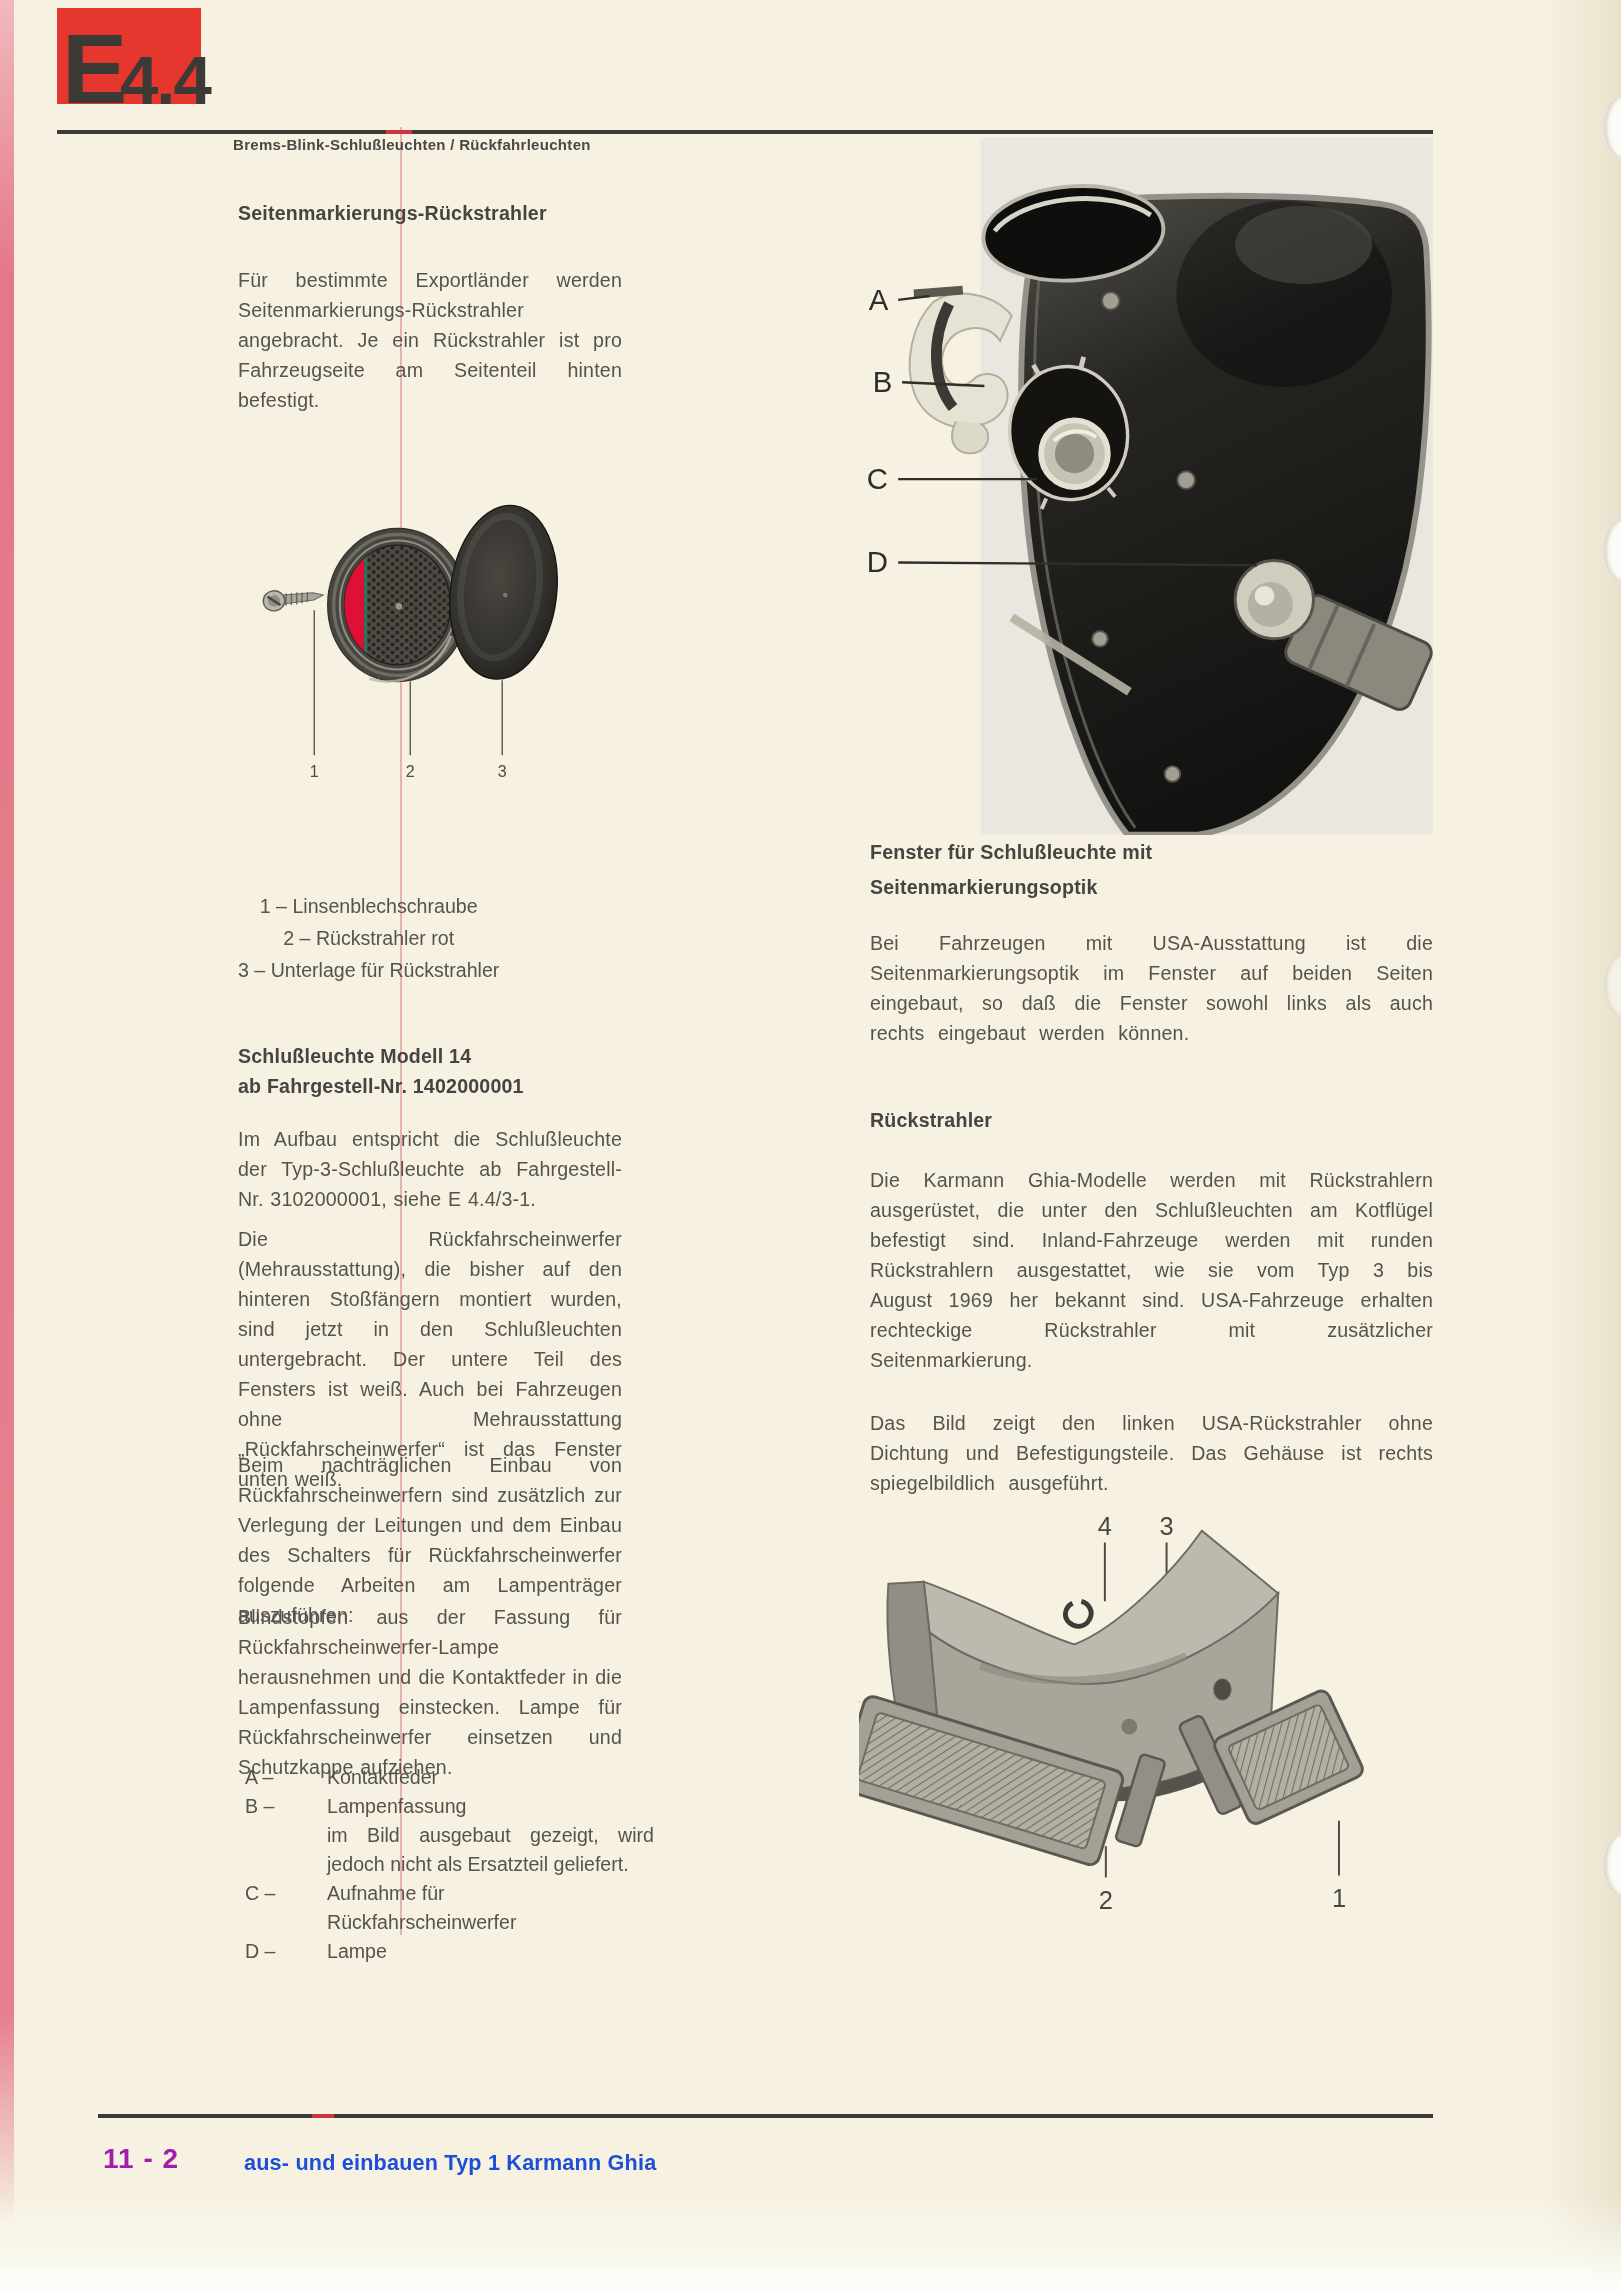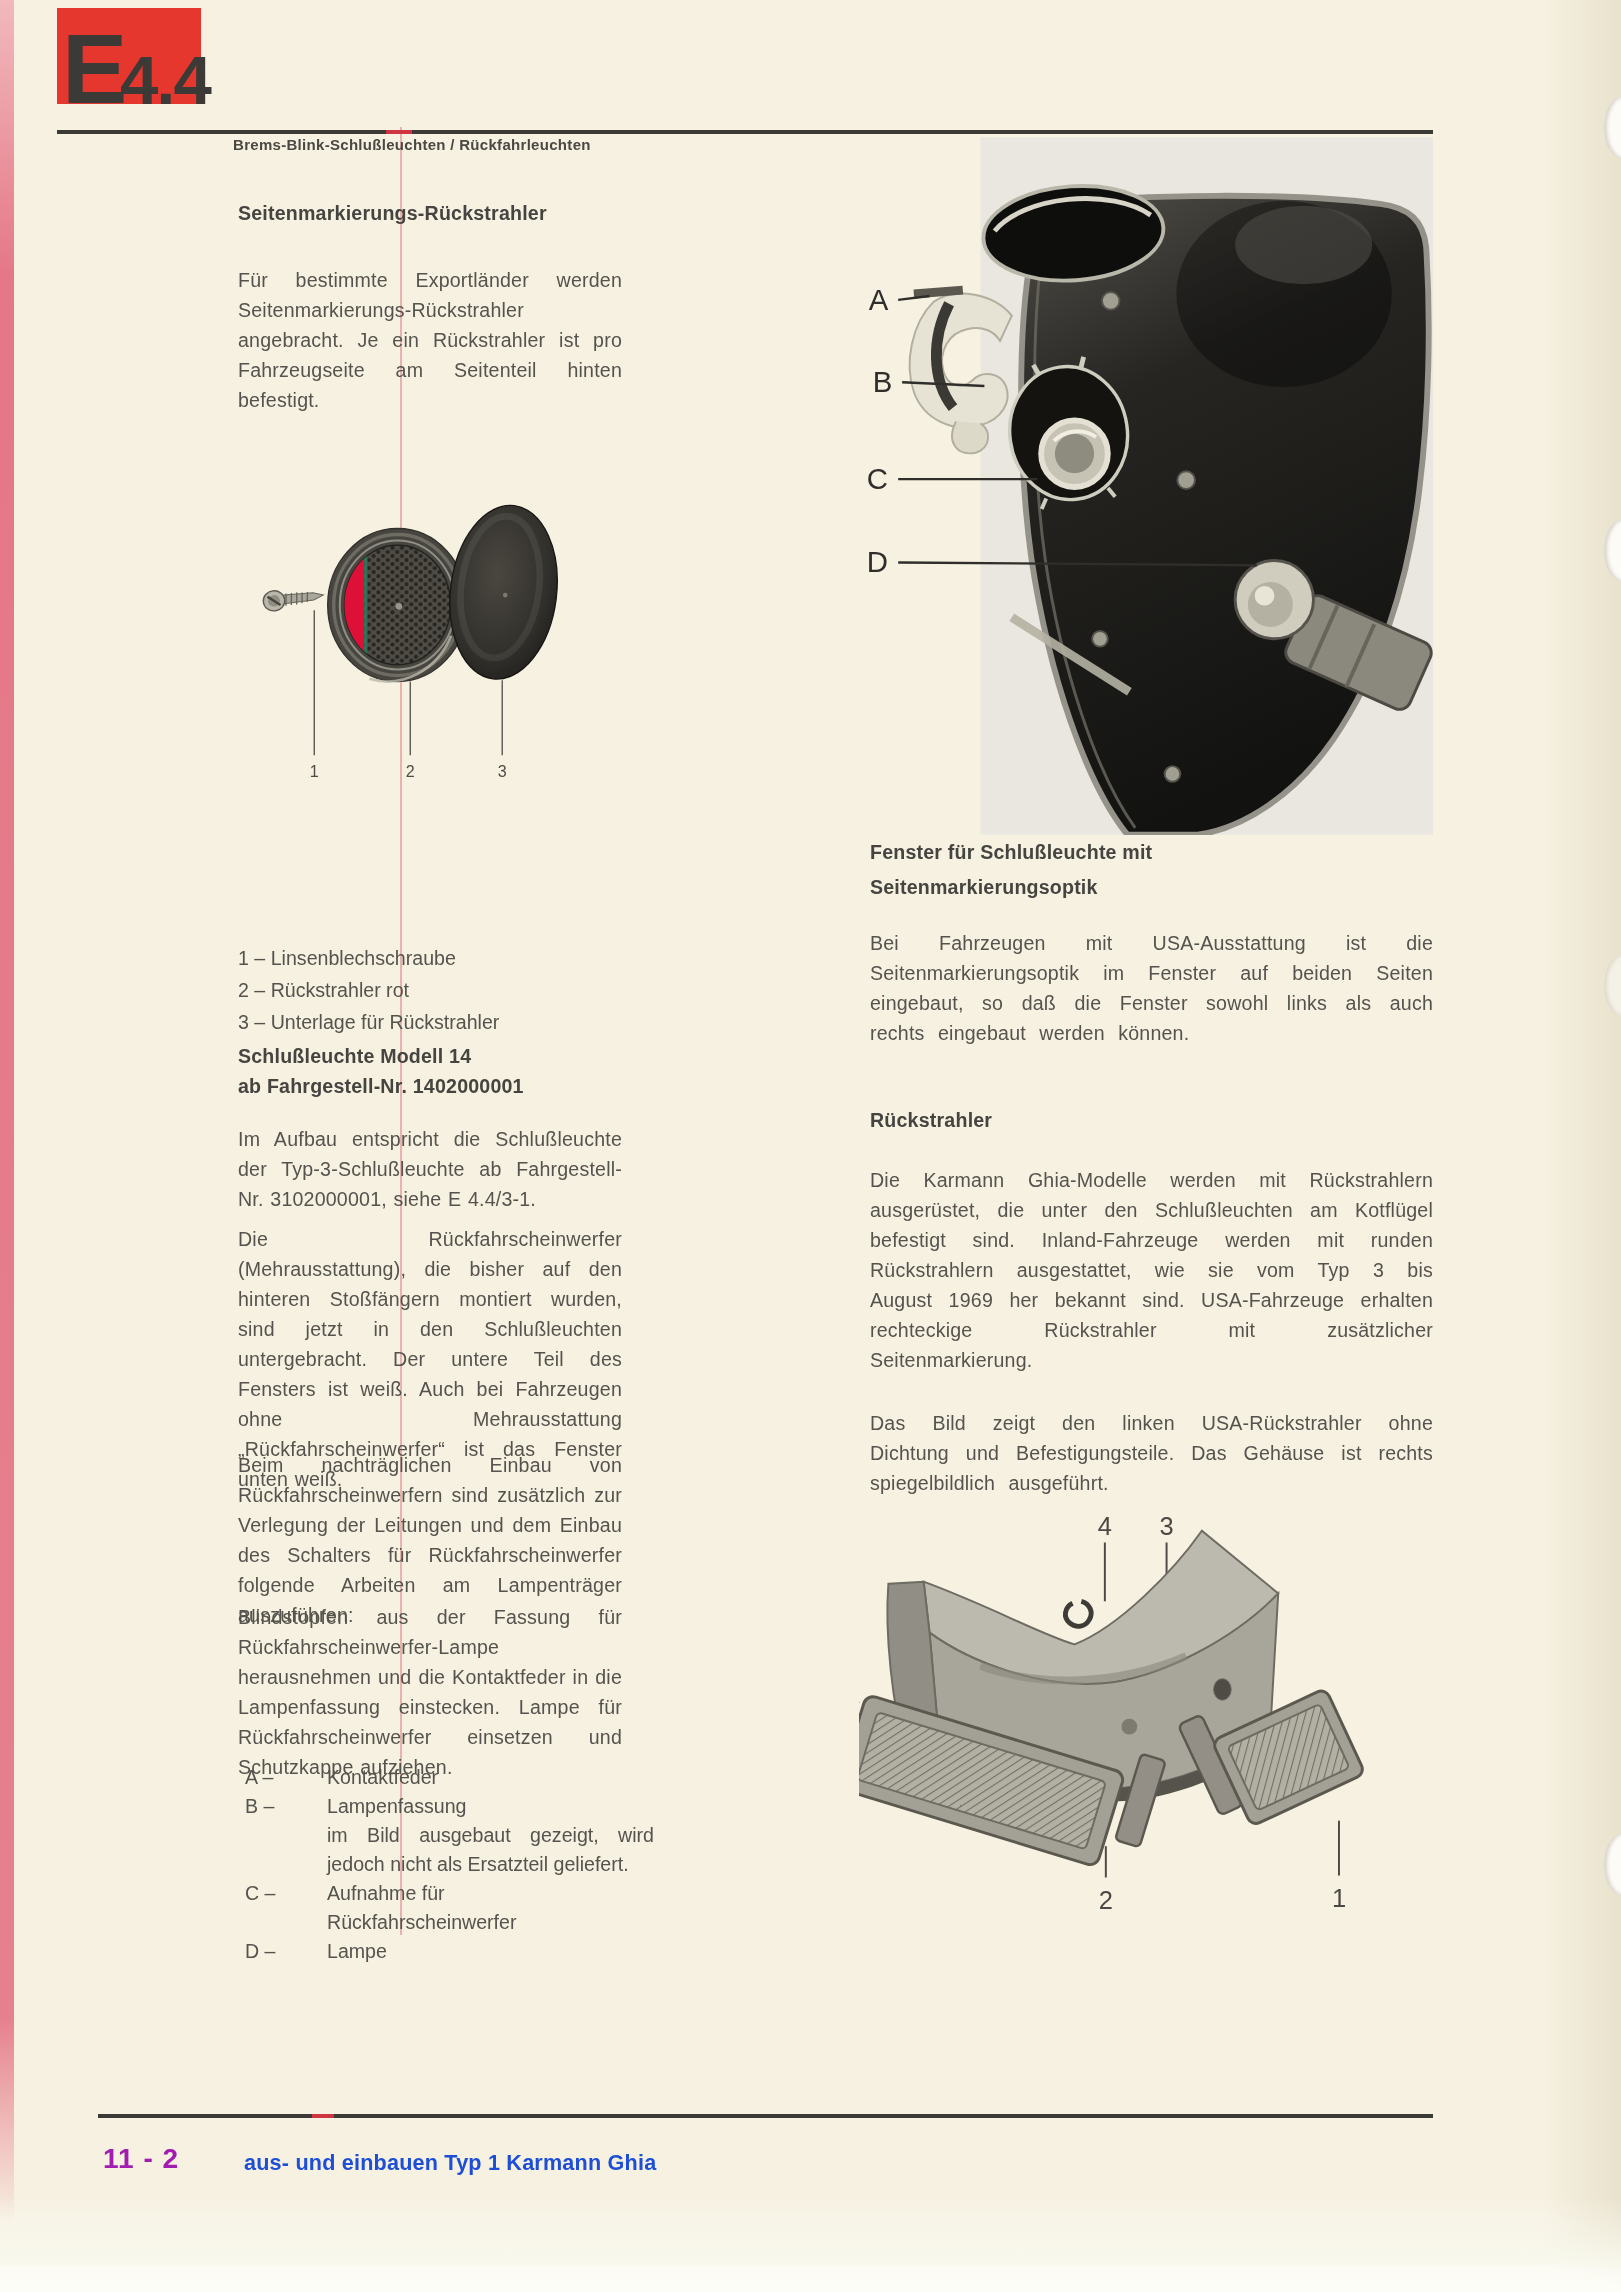--- a/index.html
+++ b/index.html
@@ -133,21 +133,21 @@
       <circle cx="648" cy="589" r="3.5" fill="#7c7970"></circle>
     </g>
 
     <g font-size="24" fill="#4e4c46" text-anchor="middle">
       <text x="363" y="860">1</text>
       <text x="506" y="860">2</text>
       <text x="643" y="860">3</text>
     </g>
   </svg>
 
-  <div class="legend" style="left:238px;top:942px;">
+  <div class="legend" style="left:238px;top:890px;text-align:center;">
     <div>1 – Linsenblechschraube</div>
     <div>2 – Rückstrahler rot</div>
     <div>3 – Unterlage für Rückstrahler</div>
   </div>
 
   <div class="h lcol" style="top:1041px;">
     <span>Schlußleuchte Modell 14</span><br>
     <span>ab Fahrgestell-Nr. 1402000001</span>
   </div>
 

